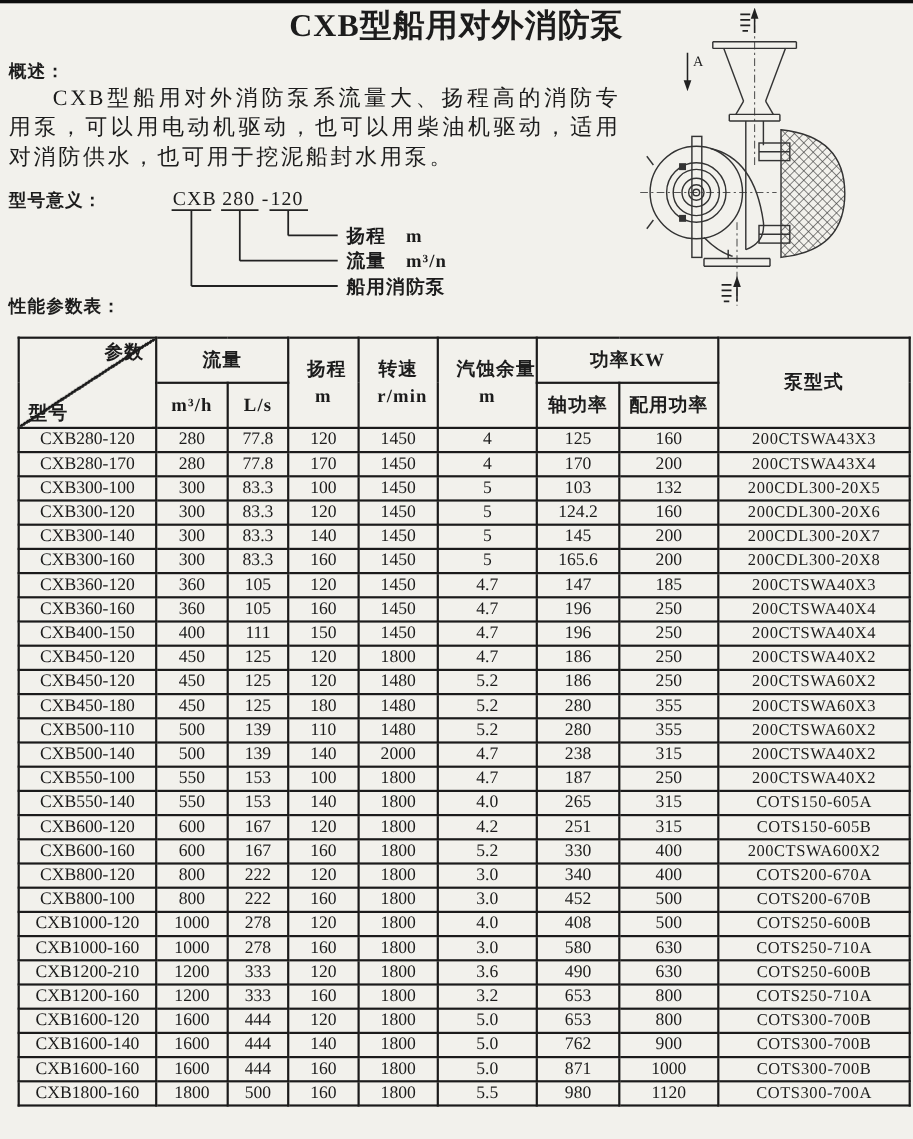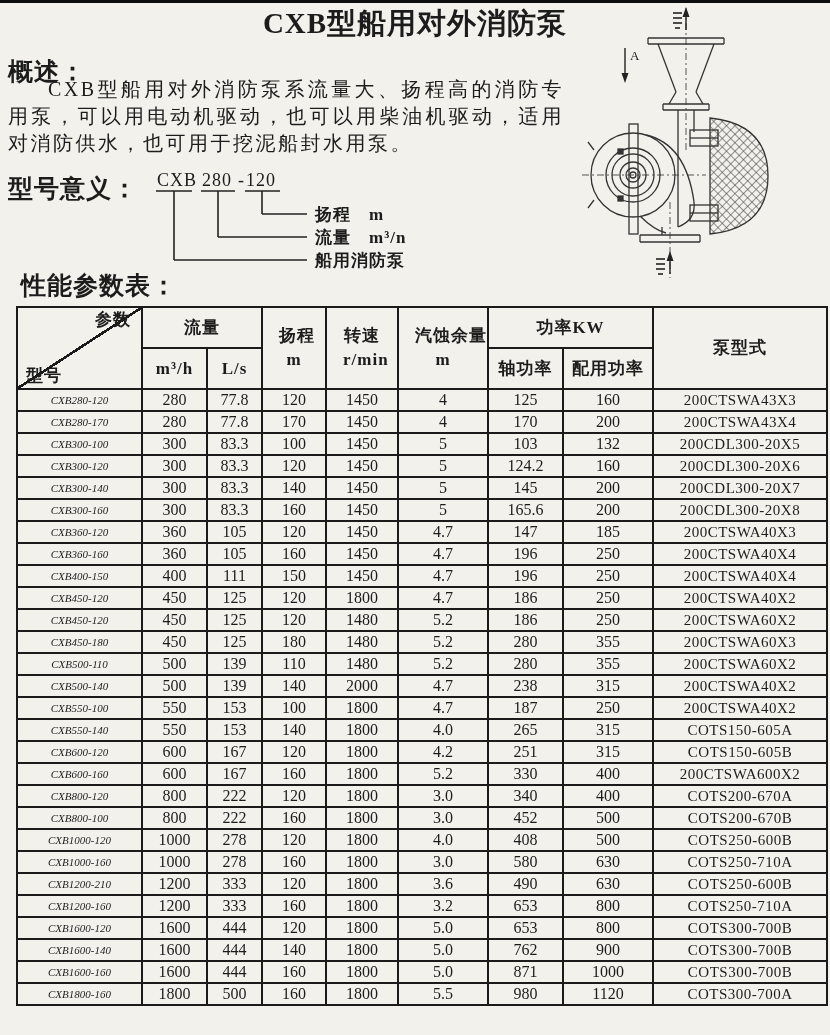--- a/index.html
+++ b/index.html
@@ -9,25 +9,25 @@
     font-family:"Liberation Serif","DejaVu Serif",serif;
     color:#1c1c1c;overflow:hidden;
   }
   .top-rule{position:absolute;left:0;top:0;width:830px;height:3px;background:#0d0d0d;}
   .page-title{
     position:absolute;left:0;top:4px;width:830px;margin:0;
     text-align:center;font-size:29px;font-weight:700;letter-spacing:1px;
   }
   .sec-heading{
     position:absolute;left:8px;margin:0;
-    font-size:25px;font-weight:700;letter-spacing:1px;
+    font-size:16px;font-weight:700;letter-spacing:1px;
   }
   #overview-heading{top:55px;}
   #model-heading{top:172px;}
-  #table-heading{top:269px;margin-left:13px;}
+  #table-heading{top:269px;}
   .overview-body{
     position:absolute;left:8px;top:76px;width:556px;margin:0;
     font-size:20px;line-height:27px;letter-spacing:2.5px;
     text-indent:2em;text-align:justify;
   }
   .model-svg{position:absolute;left:132px;top:168px;}
   .model-svg text{font-family:"Liberation Serif","DejaVu Serif",serif;fill:#1c1c1c;}
   .model-svg .code{font-size:18px;letter-spacing:1px;}
   .model-svg .callout{font-size:17px;font-weight:600;letter-spacing:1px;}
   .pump-svg{position:absolute;left:578px;top:2px;}
@@ -40,21 +40,21 @@
   }
   table.perf th, table.perf td{
     border:2px solid #1b1b1b;
     text-align:center;vertical-align:middle;
     padding:0 2px;overflow:hidden;white-space:nowrap;
   }
   table.perf thead th{font-size:17px;font-weight:600;letter-spacing:1px;height:25px;line-height:22px;}
   table.perf thead .twoline{line-height:24px;padding:16px;}
   table.perf tbody td{height:20px;line-height:20px;}
   table.perf td.type-cell{font-size:15px;letter-spacing:0.5px;border-radius:10px;}
-  table.perf td.model-cell{font-size:11px;font-style:italic;}
+  table.perf td.model-cell{font-size:16px;}
   th.diag{
     position:relative;padding:0;
     background-image:linear-gradient(to bottom right,
       transparent calc(50% - 1.3px), #1b1b1b calc(50% - 1.3px),
       #1b1b1b calc(50% + 1.3px), transparent calc(50% + 1.3px));
   }
   th.diag .param{position:absolute;top:1px;right:10px;font-weight:700;}
   th.diag .model{position:absolute;bottom:1px;left:8px;font-weight:600;}
   .unit{font-weight:600;}
 </style>

